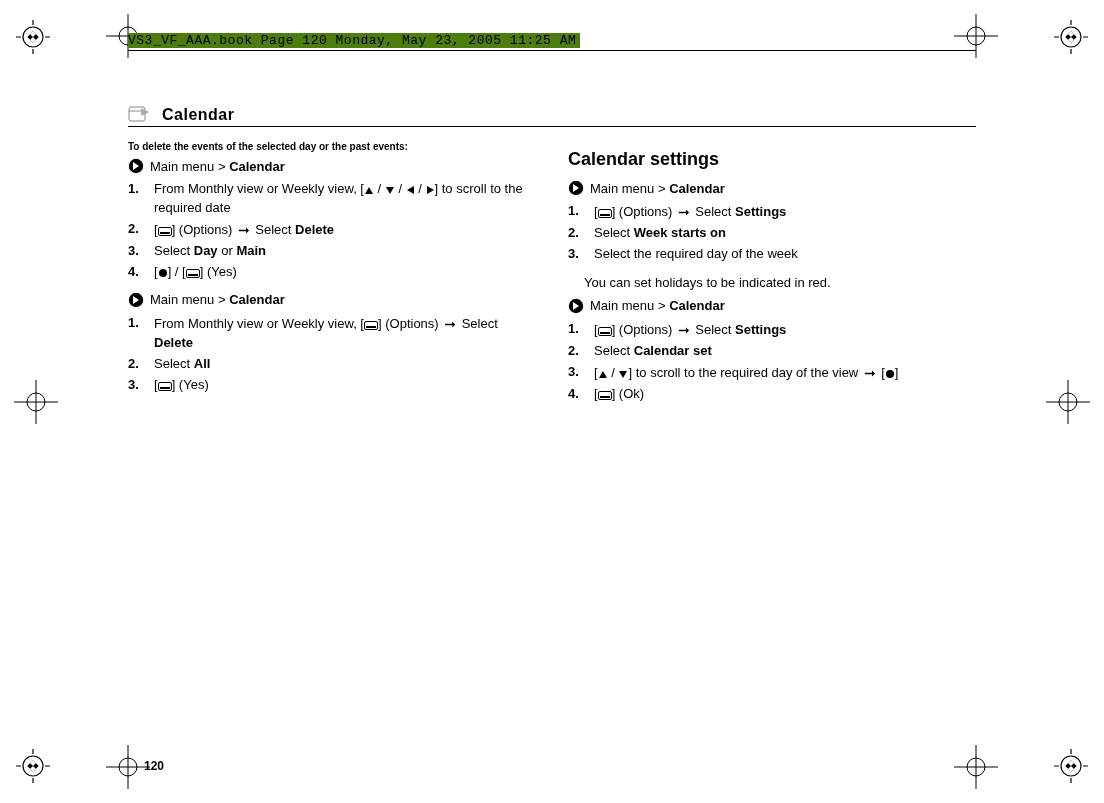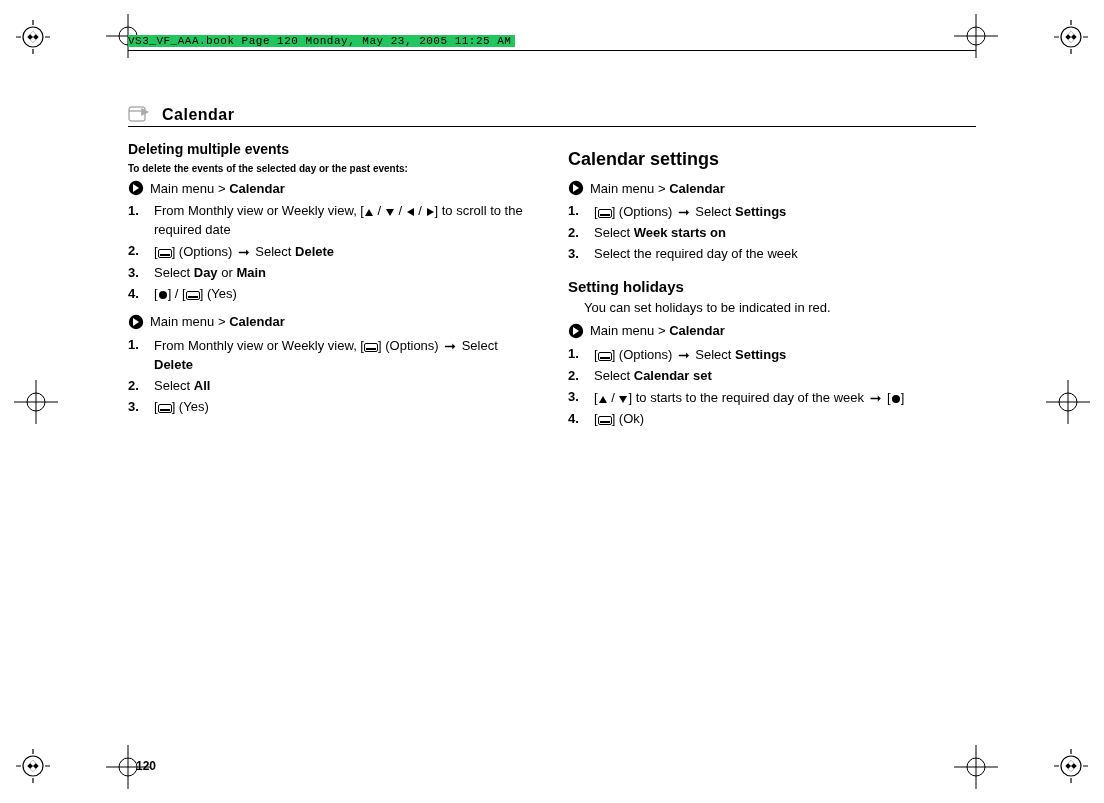--- a/index.html
+++ b/index.html
@@ -14,42 +14,42 @@
   .cross svg{width:44px;height:44px}
   .cross.ct{top:14px;left:106px}
   .cross.ct-r{top:14px;right:106px}
   .cross.cl{top:380px;left:14px}
   .cross.cr{top:380px;right:14px}
   .cross.cb{bottom:14px;left:106px}
   .cross.cb-r{bottom:14px;right:106px}
   .page{position:absolute;left:128px;top:30px;width:848px;height:743px}
   .rule-top{position:relative;margin-bottom:56px}
   .rule-top .hr{position:absolute;left:0;right:0;top:20px;border-top:1px solid #000}
-  .rule-top .tag{position:relative;display:inline-block;background:#22c55e;padding:0 4px 0 0;font-family:"Courier New",monospace;font-size:11px;letter-spacing:.5px}
+  .rule-top .tag{position:relative;display:inline-block;background:#4d7c0f;padding:0 4px 0 0;font-family:"Courier New",monospace;font-size:13px;letter-spacing:.5px}
   .header-row{display:flex;align-items:flex-end;border-bottom:1.6px solid #000;padding-bottom:2px;margin-bottom:14px}
   .calicon{width:26px;height:20px;margin-right:8px;display:flex;align-items:center;justify-content:center;font-size:16px}
   .section-title{font-weight:700;font-size:16px;font-family:Arial,sans-serif;letter-spacing:.5px}
   .cols{display:flex;gap:32px}
   .col{flex:1;min-width:0}
   .h-sub{font-weight:700;font-size:14px;margin:0 0 6px 0;font-family:Arial,sans-serif}
   .h-big{font-weight:700;font-size:18px;margin:8px 0 10px 0;font-family:Arial,sans-serif}
   .h-mid{font-weight:700;font-size:15px;margin:14px 0 4px 0;font-family:Arial,sans-serif}
   p.body{font-size:13px;margin:2px 0 6px 16px;line-height:1.35}
   .crumb{display:flex;align-items:center;gap:6px;font-size:13px;margin:4px 0 6px 0}
   .crumb-arrow{width:16px;height:16px;display:inline-block}
   ol.steps{list-style:none;padding:0;margin:0 0 10px 0}
   ol.steps li{display:flex;gap:10px;font-size:13px;line-height:1.45;margin:2px 0;align-items:flex-start}
   ol.steps li .n{font-weight:700;min-width:16px;font-family:Arial,sans-serif}
   ol.steps li .t{flex:1}
   .b{font-weight:700;font-family:Arial,sans-serif}
   .i{font-style:italic}
   .glyph{display:inline-block;vertical-align:-2px}
   .glyph svg{display:block}
   .arrow-r{display:inline-block;font-size:14px;vertical-align:-1px;margin:0 2px}
-  .pagenum{position:absolute;left:8px;bottom:0;font-weight:700;font-size:12px;font-family:Arial,sans-serif}
+  .pagenum{position:absolute;left:16px;bottom:0;font-weight:700;font-size:12px;font-family:Arial,sans-serif}
 </style>
 </head>
 <body>
 
 <div class="crop tl"><svg viewBox="0 0 34 34">
       <circle cx="17" cy="17" r="10" fill="none" stroke="#000" stroke-width="1.2"></circle>
       <g stroke="#000" stroke-width="1.2">
         <path d="M17 0v5M17 29v5M0 17h5M29 17h5"></path>
       </g>
       <g transform="translate(17,17)">
@@ -139,21 +139,20 @@
           <path d="M1 7h16" stroke="#888"></path>
           <path d="M9 0l10 5-10 5z" fill="#aaa" transform="translate(6,4) scale(0.8)"></path>
         </svg>
     </span>
     <span class="section-title">Calendar</span>
   </div>
 
   <div class="cols">
 
     <div class="col">
-      <p class="h-sub">Deleting multiple events</p>
       <p class="h-sub" style="font-size:10px">To delete the events of the selected day or the past events:</p>
 
       <div class="crumb">
         <span class="crumb-arrow"><svg viewBox="0 0 16 16">
               <circle cx="8" cy="8" r="7.2" fill="#000"></circle>
               <path d="M5 4l6 4-6 4z" fill="#fff"></path>
             </svg></span>
         <span><span>Main menu &gt; </span><span class="b">Calendar</span></span>
       </div>
 
@@ -245,21 +244,20 @@
         <li>
             <span class="n">2.</span>
             <span class="t"><span>Select </span><span class="b">Week starts on</span></span>
           </li>
         <li>
             <span class="n">3.</span>
             <span class="t">Select the required day of the week</span>
           </li>
       </ol>
 
-      <p class="h-mid">Setting holidays</p>
       <p class="body">You can set holidays to be indicated in red.</p>
 
       <div class="crumb">
         <span class="crumb-arrow"><svg viewBox="0 0 16 16">
               <circle cx="8" cy="8" r="7.2" fill="#000"></circle>
               <path d="M5 4l6 4-6 4z" fill="#fff"></path>
             </svg></span>
         <span><span>Main menu &gt; </span><span class="b">Calendar</span></span>
       </div>
 
@@ -274,21 +272,21 @@
         <li>
             <span class="n">2.</span>
             <span class="t"><span>Select </span><span class="b">Calendar set</span></span>
           </li>
         <li>
             <span class="n">3.</span>
             <span class="t">[<span class="glyph"><svg width="10" height="9">
                   <path d="M5 1l4 7H1z" fill="#000"></path>
                 </svg></span> / <span class="glyph"><svg width="10" height="9">
                   <path d="M5 8L1 1h8z" fill="#000"></path>
-                </svg></span><span>] to starts to the required day of the week </span><span class="arrow-r">➞</span> [<span class="glyph"><svg width="10" height="10">
+                </svg></span><span>] to scroll to the required day of the view </span><span class="arrow-r">➞</span> [<span class="glyph"><svg width="10" height="10">
                   <circle cx="5" cy="5" r="4" fill="#000"></circle>
                 </svg></span><span>]</span><br></span>
           </li>
         <li>
             <span class="n">4.</span>
             <span class="t">[<span class="glyph"><svg width="14" height="9">
                   <rect x="0.5" y="0.5" width="13" height="8" rx="1.5" fill="none" stroke="#000"></rect>
                   <rect x="2" y="5" width="10" height="2" fill="#000"></rect>
                 </svg></span><span>] (Ok)</span></span>
           </li>

